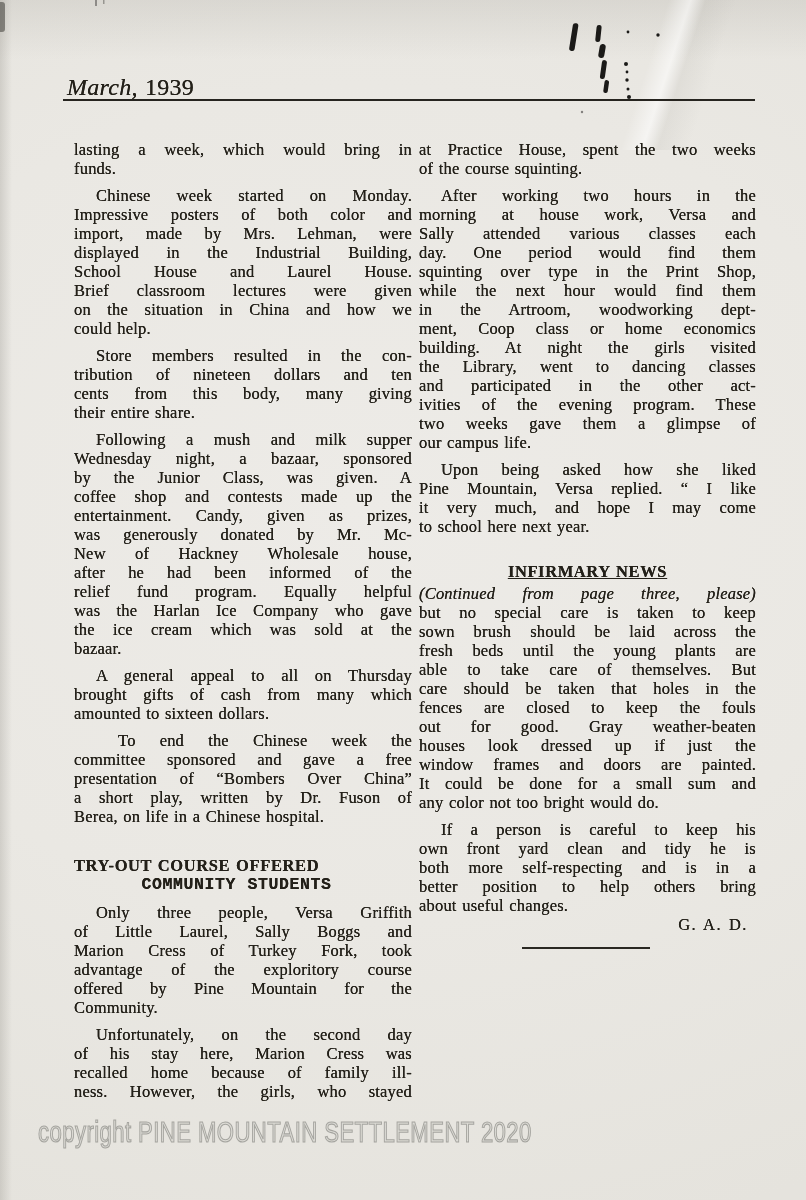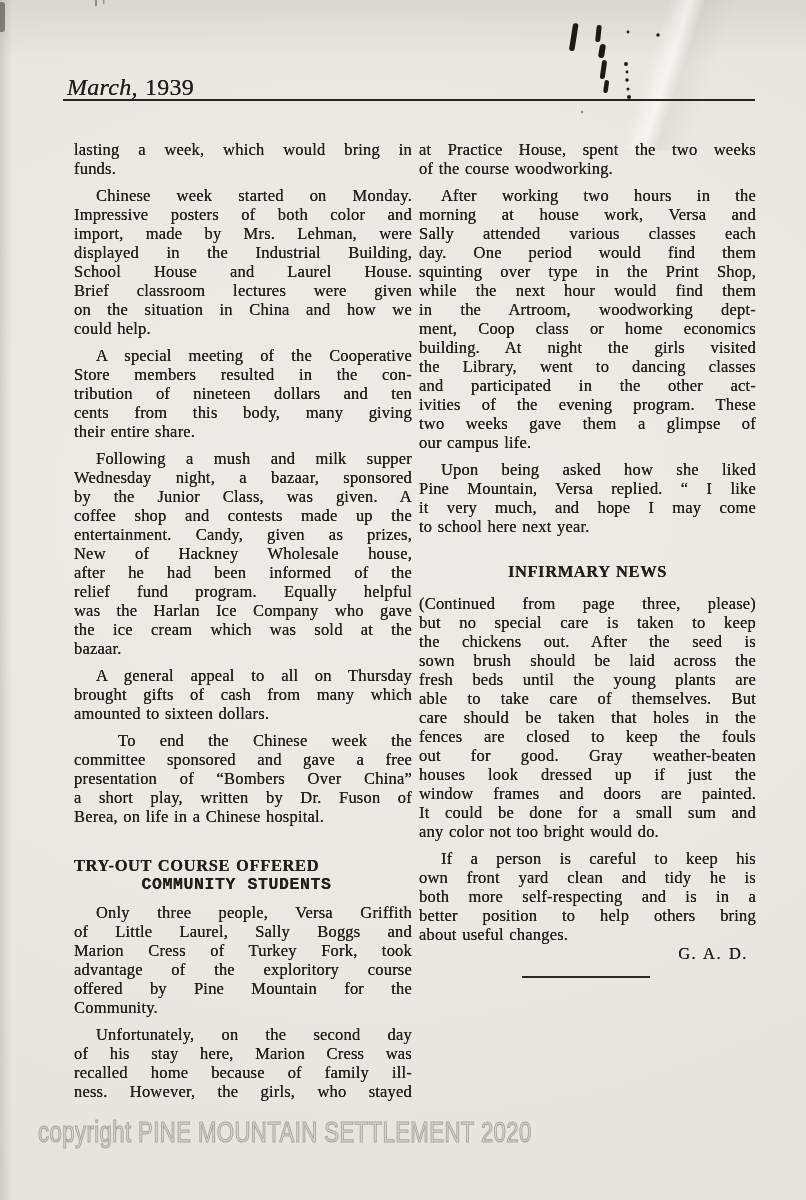--- a/index.html
+++ b/index.html
@@ -58,24 +58,24 @@
   .col > :first-child { margin-top:0; }
   .para .jline:last-child { text-align-last:left; }
   .para.last-just .jline:last-child { text-align-last:justify; }
   .ind1 .jline:first-child { text-indent:22px; }
   .ind2 .jline:first-child { text-indent:44px; }
 
   .heading { font-weight:bold; letter-spacing:0.6px; }
   .heading .jline { text-align:left; text-align-last:auto; }
   .h-split { margin-top:30px; margin-bottom:9px; }
   .h-split .jline:nth-child(2) { text-align:center; padding-right:13px;font-family:Liberation Mono, monospace; }
-  .h-center { margin-top:26px; margin-bottom:2px; }
+  .h-center { margin-top:26px; margin-bottom:2px;text-decoration:underline; }
   .h-center .jline { text-align:center; }
 
-  .cont-note { margin-top:13px; }
+  .cont-note { margin-top:3px; font-style:italic; }
   .cont-note .jline:last-child { text-align-last:justify; }
   .cont-note + .para { margin-top:0; }
 
   .signature { text-align:right; padding-right:8px; letter-spacing:1.5px; }
   .end-rule { width:128px; height:2px; background:#2a2822; margin:13px 0 0 103px; }
 
   .watermark {
     position:absolute; left:38px; top:1116px;
     font-family:"Liberation Sans", sans-serif;
     font-size:27px; font-weight:400; white-space:nowrap;
@@ -129,32 +129,32 @@
         <div class="jline">Chinese week started on Monday.</div>
         <div class="jline">Impressive posters of both color and</div>
         <div class="jline">import, made by Mrs. Lehman, were</div>
         <div class="jline">displayed in the Industrial Building,</div>
         <div class="jline">School House and Laurel House.</div>
         <div class="jline">Brief classroom lectures were given</div>
         <div class="jline">on the situation in China and how we</div>
         <div class="jline">could help.</div>
       </div>
       <div class="para ind1">
-        <div class="jline">A special meeting of the Cooperative</div>
         <div class="jline">Store members resulted in the con-</div>
         <div class="jline">tribution of nineteen dollars and ten</div>
         <div class="jline">cents from this body, many giving</div>
         <div class="jline">their entire share.</div>
       </div>
       <div class="para ind1">
         <div class="jline">Following a mush and milk supper</div>
         <div class="jline">Wednesday night, a bazaar, sponsored</div>
         <div class="jline">by the Junior Class, was given.  A</div>
         <div class="jline">coffee shop and contests made up the</div>
         <div class="jline">entertainment.  Candy, given as prizes,</div>
+        <div class="jline">was generously donated by Mr. Mc-</div>
         <div class="jline">New of Hackney Wholesale house,</div>
         <div class="jline">after he had been informed of the</div>
         <div class="jline">relief fund program.  Equally helpful</div>
         <div class="jline">was the Harlan Ice Company who gave</div>
         <div class="jline">the ice cream which was sold at the</div>
         <div class="jline">bazaar.</div>
       </div>
       <div class="para ind1">
         <div class="jline">A general appeal to all on Thursday</div>
         <div class="jline">brought gifts of cash from many which</div>
@@ -182,21 +182,21 @@
       <div class="para ind1 last-just">
         <div class="jline">Unfortunately, on the second day</div>
         <div class="jline">of his stay here, Marion Cress was</div>
         <div class="jline">recalled home because of family ill-</div>
         <div class="jline">ness.  However, the girls, who stayed</div>
       </div>
     </div>
   <div class="col" id="col-right">
       <div class="para">
         <div class="jline">at Practice House, spent the two weeks</div>
-        <div class="jline">of the course woodworking.</div>
+        <div class="jline">of the course squinting.</div>
       </div>
       <div class="para ind1">
         <div class="jline">After working two hours in the</div>
         <div class="jline">morning at house work, Versa and</div>
         <div class="jline">Sally attended various classes each</div>
         <div class="jline">day.  One period would find them</div>
         <div class="jline">squinting over type in the Print Shop,</div>
         <div class="jline">while the next hour would find them</div>
         <div class="jline">in the Artroom, woodworking dept-</div>
         <div class="jline">ment, Coop class or home economics</div>
@@ -214,21 +214,20 @@
         <div class="jline">to school here next year.</div>
       </div>
       <div class="heading h-center">
         <div class="jline">INFIRMARY NEWS</div>
       </div>
       <div class="para last-just cont-note">
         <div class="jline">(Continued from page three, please)</div>
       </div>
       <div class="para">
         <div class="jline">but no special care is taken to keep</div>
-        <div class="jline">the chickens out.  After the seed is</div>
         <div class="jline">sown brush should be laid across the</div>
         <div class="jline">fresh beds until the young plants are</div>
         <div class="jline">able to take care of themselves.  But</div>
         <div class="jline">care should be taken that holes in the</div>
         <div class="jline">fences are closed to keep the fouls</div>
         <div class="jline">out for good.  Gray weather-beaten</div>
         <div class="jline">houses look dressed up if just the</div>
         <div class="jline">window frames and doors are painted.</div>
         <div class="jline">It could be done for a small sum and</div>
         <div class="jline">any color not too bright would do.</div>

